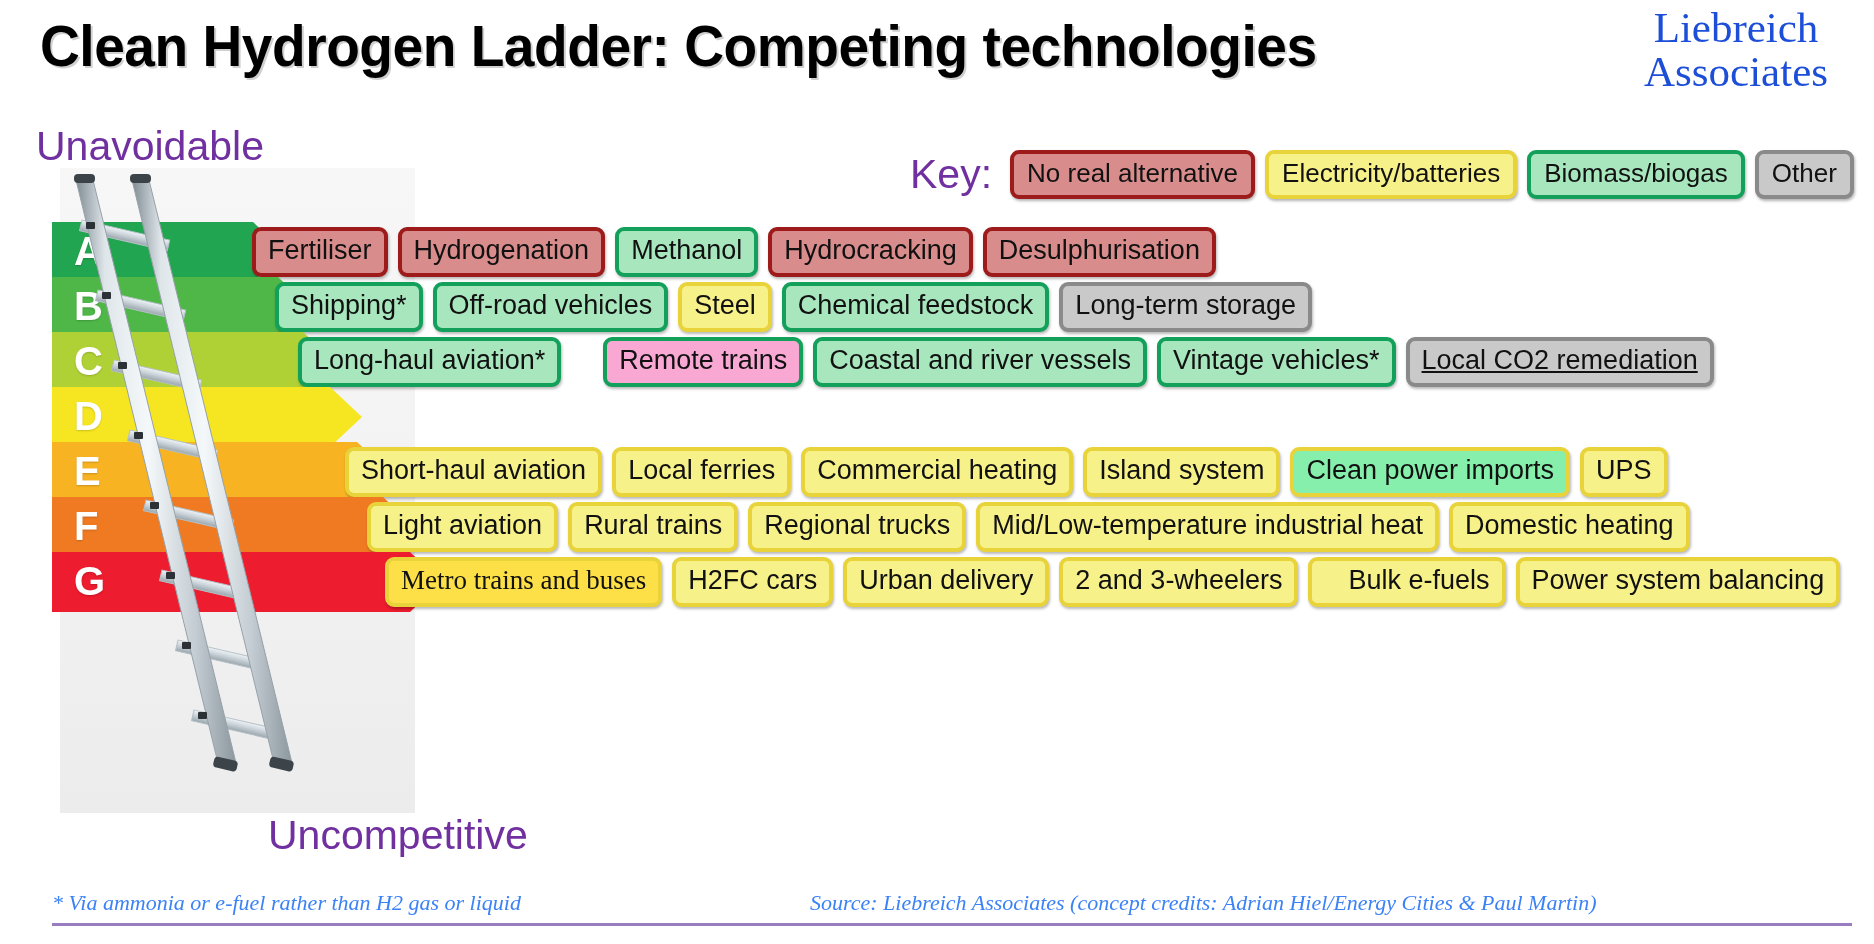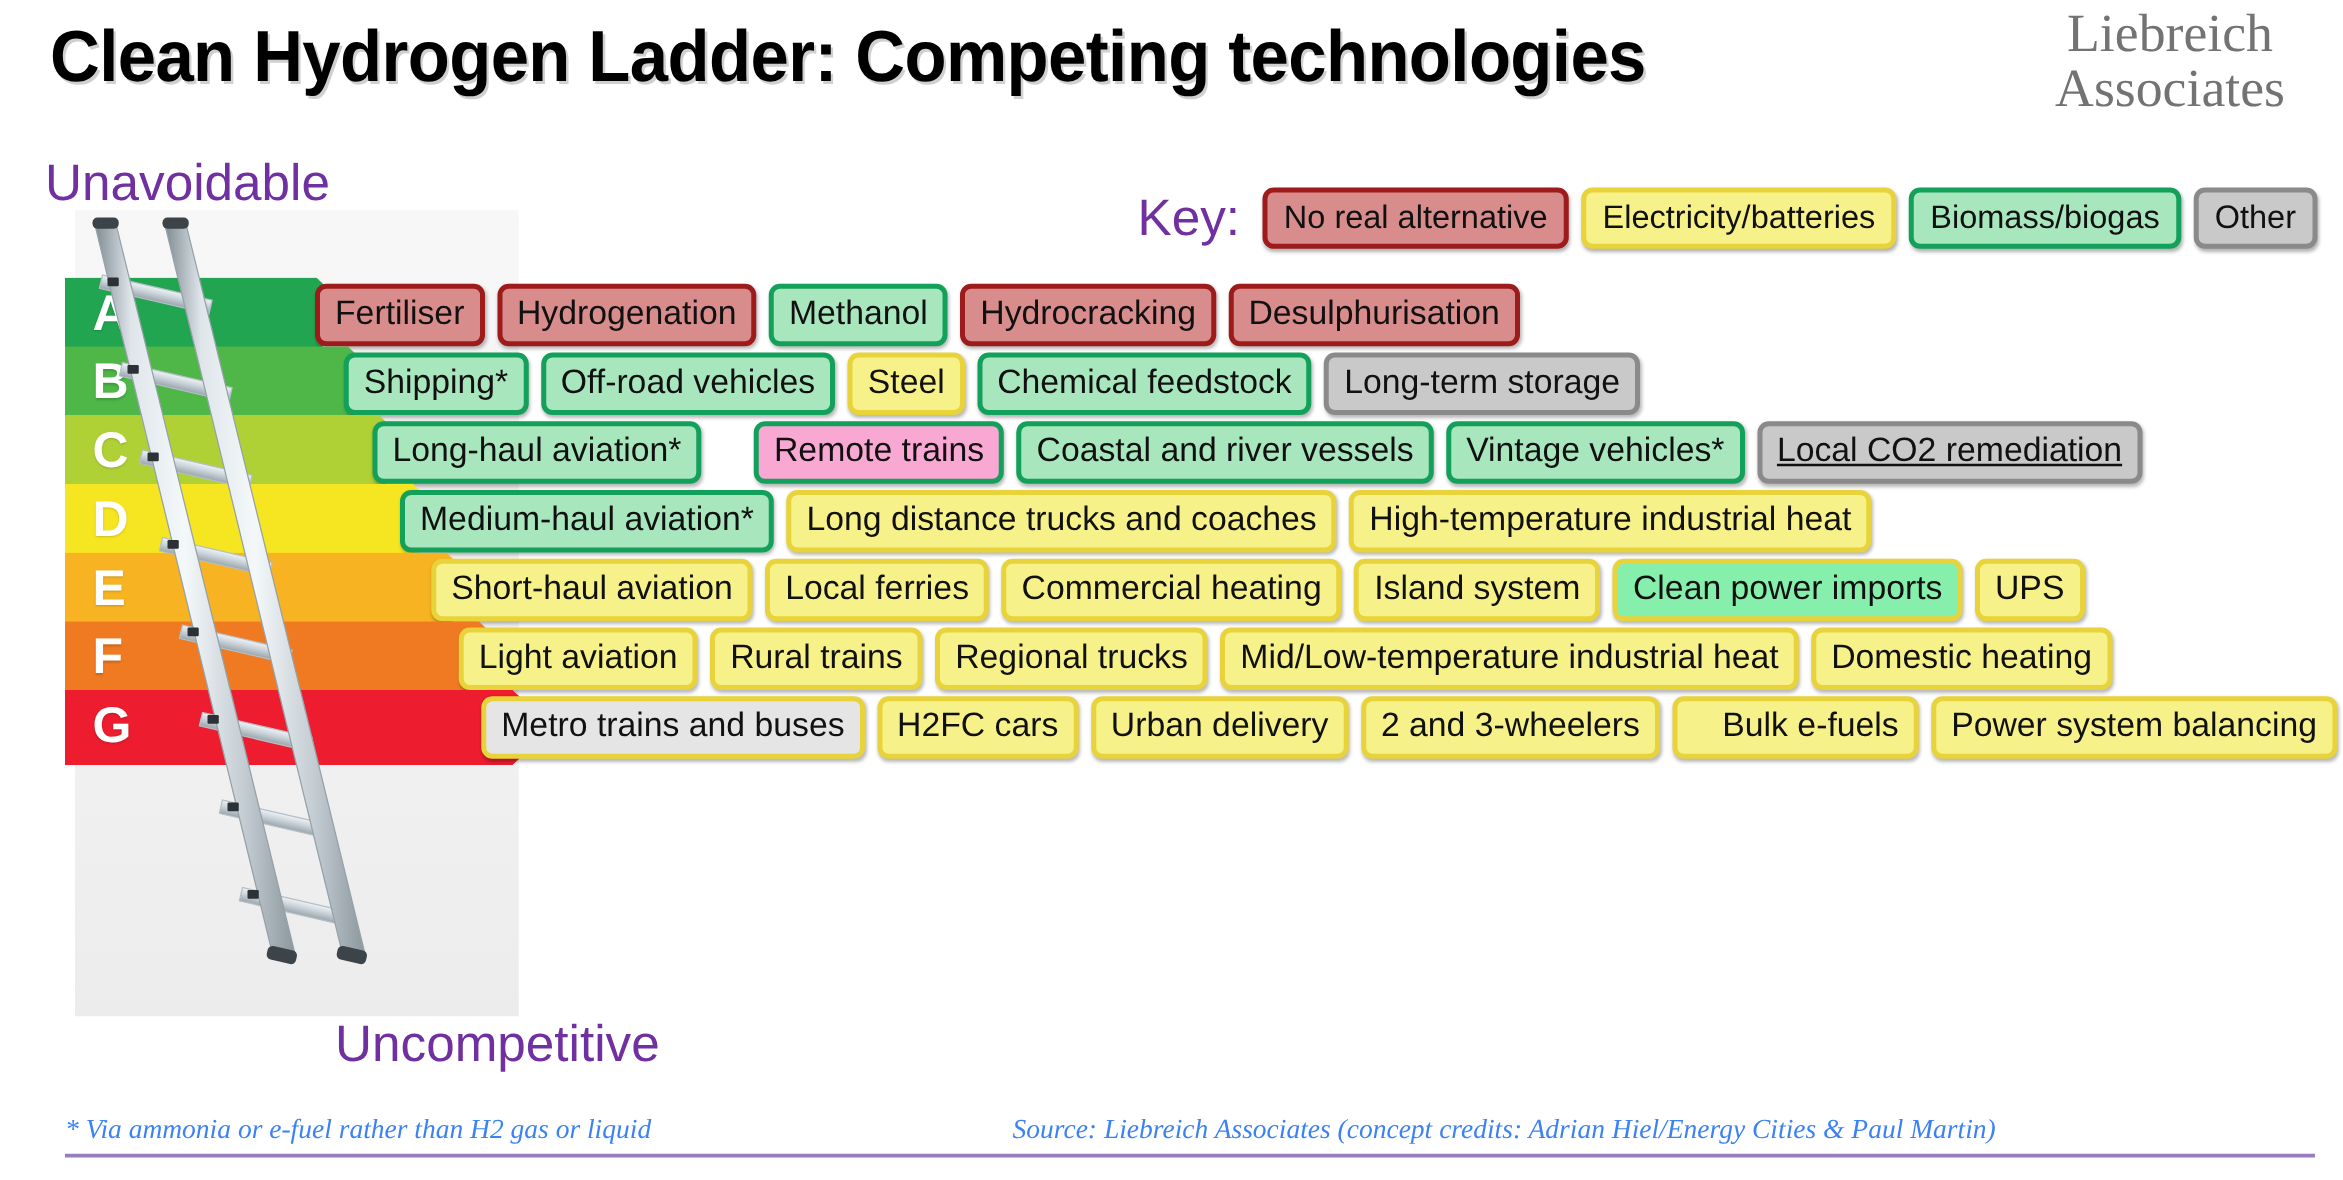--- a/index.html
+++ b/index.html
@@ -19,21 +19,21 @@
     letter-spacing:-0.5px;
     font-family:"Liberation Sans", sans-serif;
     transform:scaleX(0.95);transform-origin:left center;
     text-shadow:2px 2px 0 rgba(120,120,120,.35);
     white-space:nowrap;
   }
   .logo{
     position:absolute;right:12px;top:6px;
     width:252px;text-align:center;
     font-family:"Liberation Serif", serif;
-    color:#737373;line-height:1.02;
+    color:#1d4ed8;line-height:1.02;
   }
   .logo .l1{font-size:43px;display:block;letter-spacing:0px;}
   .logo .l2{font-size:43px;display:block;letter-spacing:0px;}
 
   
   .purple-label{
     position:absolute;color:#7030a0;font-size:41px;
     font-family:"Liberation Sans", sans-serif;white-space:nowrap;
   }
   #unavoidable{left:36px;top:123px;}
@@ -157,25 +157,20 @@
           <div class="pill" style="background: rgb(168, 230, 189); border: 4px solid rgb(19, 160, 90);">Vintage vehicles*</div>
           <div class="pill" style="background: rgb(201, 201, 201); border: 4px solid rgb(138, 138, 138); text-decoration: underline;">Local CO2 remediation</div>
         </div>
       </div>
       <div class="row" style="top: 387px; width: 1874px;">
         <div class="arrow">
           <div class="body" style="width: 310px; background: rgb(246, 230, 33); clip-path: polygon(0px 0px, 278px 0px, 310px 30px, 278px 60px, 0px 60px);">
             <span class="letter">D</span>
           </div>
         </div>
-        <div class="pills" style="left: 320px;">
-          <div class="pill" style="background: rgb(168, 230, 189); border: 4px solid rgb(19, 160, 90);">Medium-haul aviation*</div>
-          <div class="pill" style="background: rgb(247, 241, 138); border: 4px solid rgb(232, 212, 58);">Long distance trucks and coaches</div>
-          <div class="pill" style="background: rgb(247, 241, 138); border: 4px solid rgb(232, 212, 58);">High-temperature industrial heat</div>
-        </div>
       </div>
       <div class="row" style="top: 442px; width: 1874px;">
         <div class="arrow">
           <div class="body" style="width: 337px; background: rgb(247, 179, 33); clip-path: polygon(0px 0px, 305px 0px, 337px 30px, 305px 60px, 0px 60px);">
             <span class="letter">E</span>
           </div>
         </div>
         <div class="pills" style="left: 345px;">
           <div class="pill" style="background: rgb(247, 241, 138); border: 4px solid rgb(232, 212, 58);">Short-haul aviation</div>
           <div class="pill" style="background: rgb(247, 241, 138); border: 4px solid rgb(232, 212, 58);">Local ferries</div>
@@ -199,21 +194,21 @@
           <div class="pill" style="background: rgb(247, 241, 138); border: 4px solid rgb(232, 212, 58);">Domestic heating</div>
         </div>
       </div>
       <div class="row" style="top: 552px; width: 1874px;">
         <div class="arrow">
           <div class="body" style="width: 390px; background: rgb(237, 28, 46); clip-path: polygon(0px 0px, 358px 0px, 390px 30px, 358px 60px, 0px 60px);">
             <span class="letter">G</span>
           </div>
         </div>
         <div class="pills" style="left: 385px;">
-          <div class="pill" style="background: #e5e5e5; border: 4px solid rgb(232, 212, 58);">Metro trains and buses</div>
+          <div class="pill" style="background: #fde047; border: 4px solid rgb(232, 212, 58); font-family: Liberation Serif, serif;">Metro trains and buses</div>
           <div class="pill" style="background: rgb(247, 241, 138); border: 4px solid rgb(232, 212, 58);">H2FC cars</div>
           <div class="pill" style="background: rgb(247, 241, 138); border: 4px solid rgb(232, 212, 58);">Urban delivery</div>
           <div class="pill" style="background: rgb(247, 241, 138); border: 4px solid rgb(232, 212, 58);">2 and 3-wheelers</div>
           <div class="pill" style="background: rgb(247, 241, 138); border: 4px solid rgb(232, 212, 58); padding-left: 36px;">Bulk e-fuels</div>
           <div class="pill" style="background: rgb(247, 241, 138); border: 4px solid rgb(232, 212, 58);">Power system balancing</div>
         </div>
       </div>
     </div>
 
   <svg id="ladder" viewBox="0 0 360 660">

